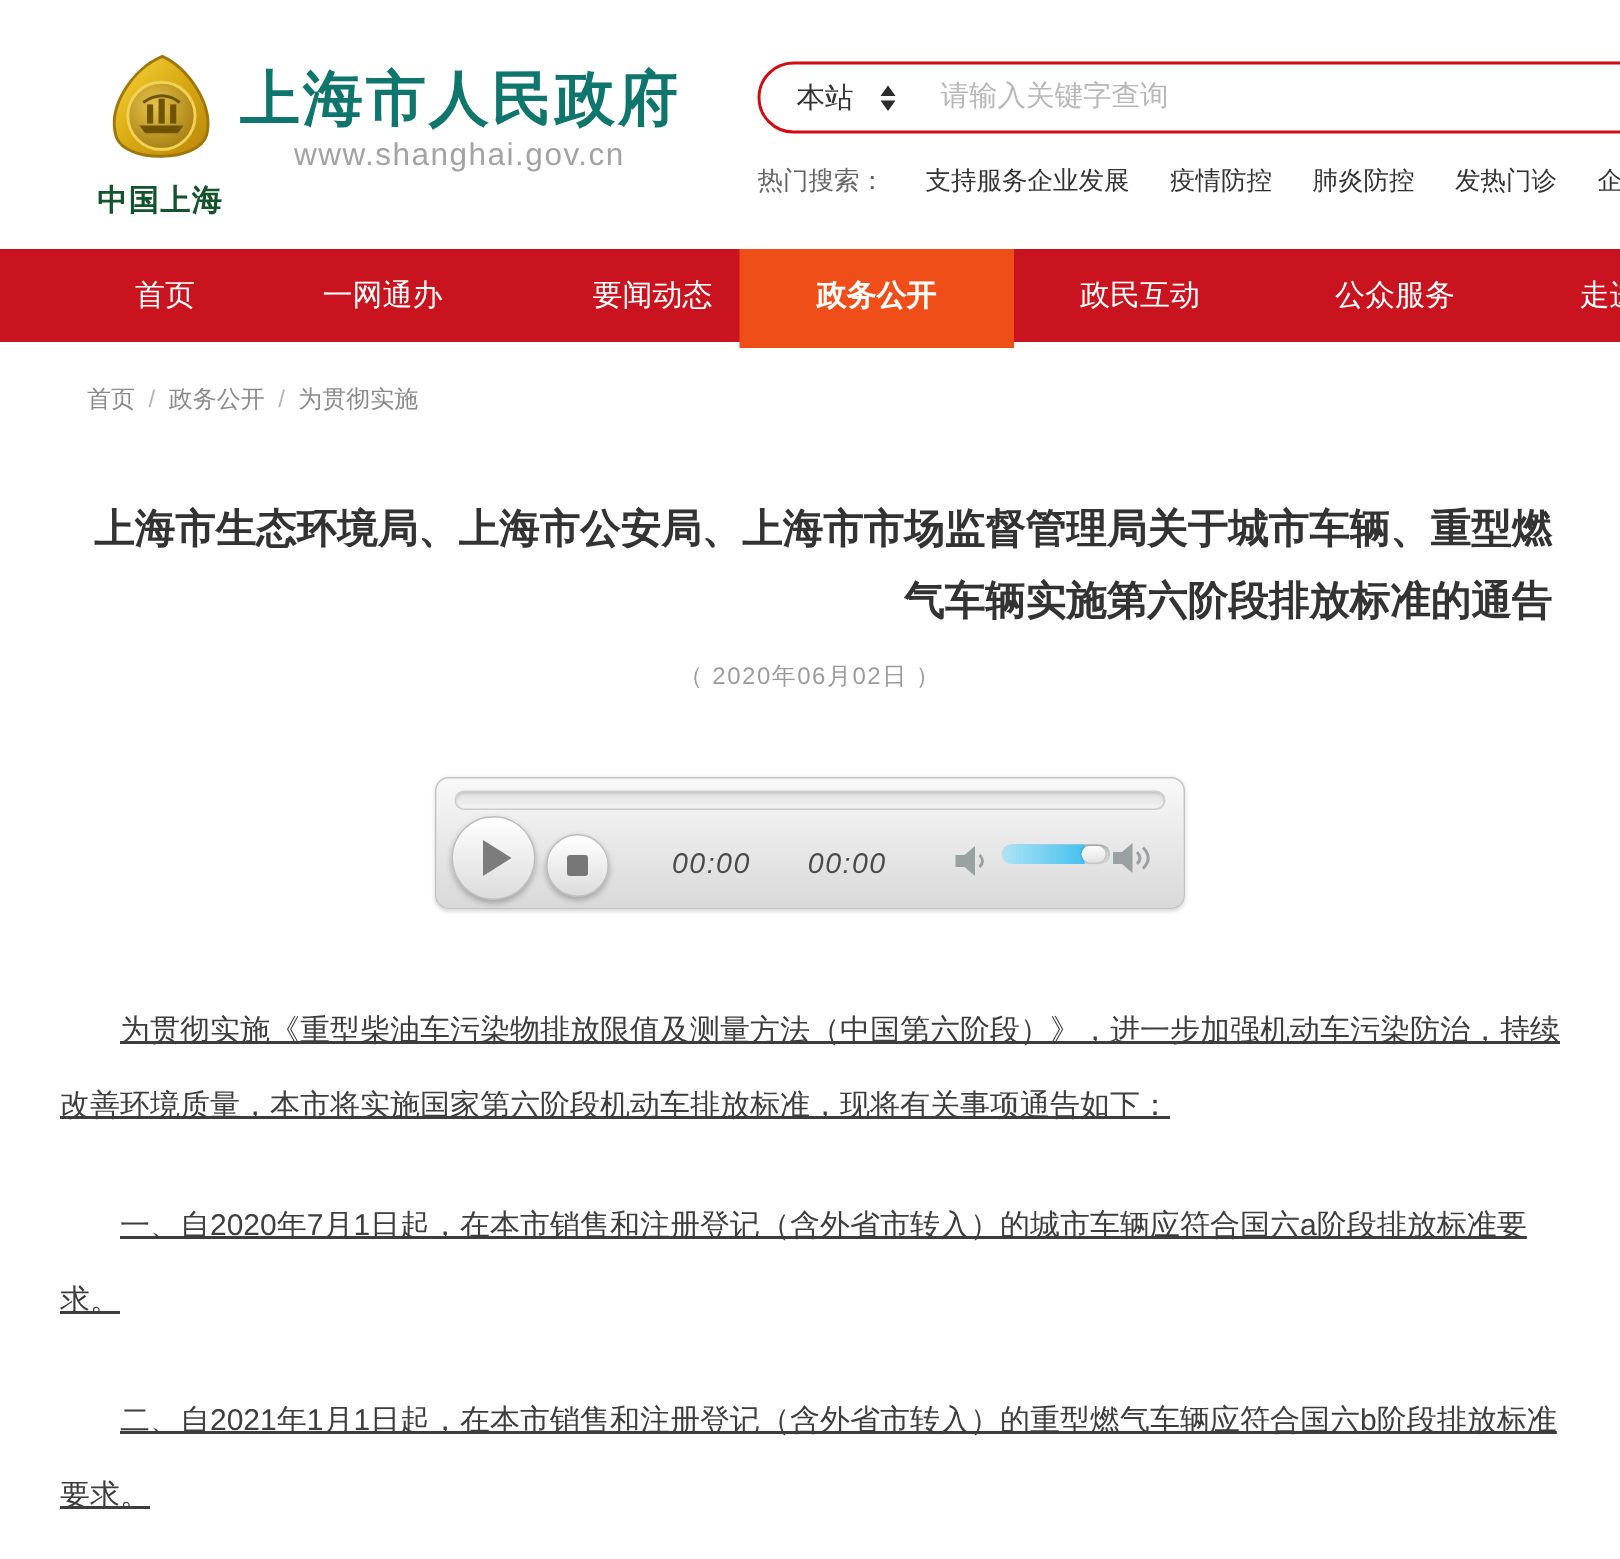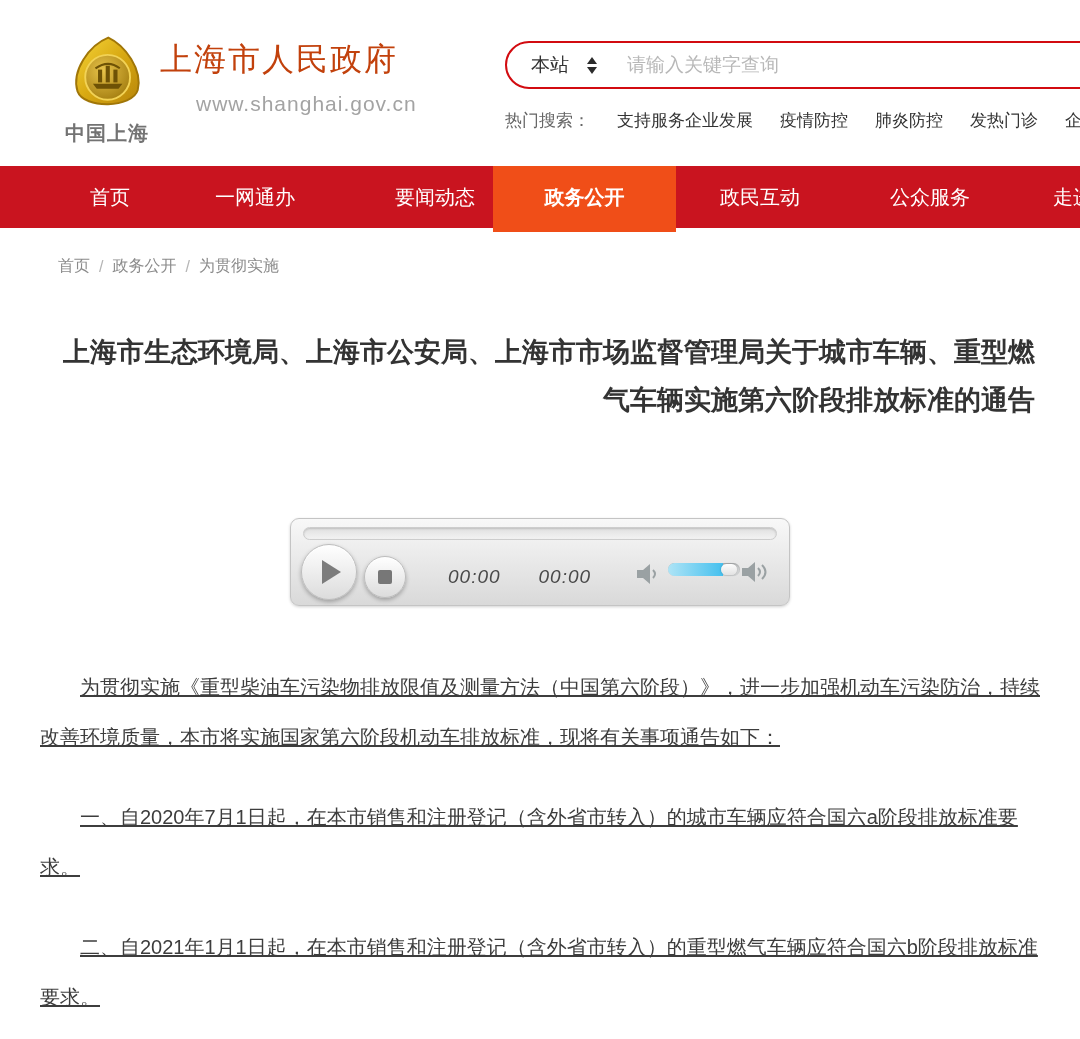--- a/index.html
+++ b/index.html
@@ -3,23 +3,23 @@
 <meta charset="utf-8">
 <style>
   * { box-sizing: border-box; margin: 0; padding: 0; }
   html,body { background:#fff; }
   body { font-family: "Liberation Sans", "DejaVu Sans", sans-serif; }
   .page { position:relative; width:1080px; height:1039px; margin:0 auto; background:#fff; overflow:hidden; }
 
   
   .logo-wrap { position:absolute; left:52px; top:34px; width:110px; text-align:center; }
   .logo-emblem { width:82px; height:84px; display:block; margin:0 auto; }
-  .logo-caption { margin-top:2px; font-size:20px; font-weight:bold; color:#737373; letter-spacing:1px; white-space:nowrap; }
+  .logo-caption { margin-top:2px; font-size:20px; font-weight:bold; color:#14532d; letter-spacing:1px; white-space:nowrap; }
 
-  .site-title { position:absolute; left:160px; top:38px; font-size:32px; font-weight:normal; color:#c2410c; letter-spacing:2px; white-space:nowrap; }
+  .site-title { position:absolute; left:160px; top:38px; font-size:40px; font-weight:bold; color:#0f766e; letter-spacing:2px; white-space:nowrap; }
   .site-url { position:absolute; left:196px; top:92px; font-size:21px; color:#a3a3a3; letter-spacing:1px; }
 
   .search-box { position:absolute; left:505px; top:41px; width:640px; height:48px; border:2px solid #d20b10; border-radius:26px; background:#fff; display:flex; align-items:center; }
   .search-scope { margin-left:24px; font-size:19px; color:#333; cursor:pointer; display:flex; align-items:center; }
   .scope-arrows { margin-left:18px; display:flex; flex-direction:column; gap:3px; cursor:pointer; }
   .scope-arrows .up { width:0; height:0; border-left:5px solid transparent; border-right:5px solid transparent; border-bottom:7px solid #2b2b2b; }
   .scope-arrows .dn { width:0; height:0; border-left:5px solid transparent; border-right:5px solid transparent; border-top:7px solid #2b2b2b; }
   .search-input { border:none; outline:none; background:transparent; margin-left:30px; flex:1; font-size:19px; color:#333; font-family:inherit; }
   .search-input::placeholder { color:#b8b8b8; }
 
@@ -123,20 +123,21 @@
 
   <div class="breadcrumb">
     <span class="bc-link">首页</span>
     <span class="sep">/</span>
     <span class="bc-link">政务公开</span>
     <span class="sep">/</span>
     <span>为贯彻实施</span>
   </div>
 
   <h1 class="article-title">上海市生态环境局、上海市公安局、上海市市场监督管理局关于城市车辆、重型燃气车辆实施第六阶段排放标准的通告</h1>
+  <div class="article-date">（ 2020年06月02日 ）</div>
 
   <div class="player">
     <div class="progress"></div>
     <div class="btn play-btn">
       <span class="play-glyph"></span>
     </div>
     <div class="btn stop-btn">
       <span class="stop-glyph"></span>
     </div>
     <div class="time-group">

